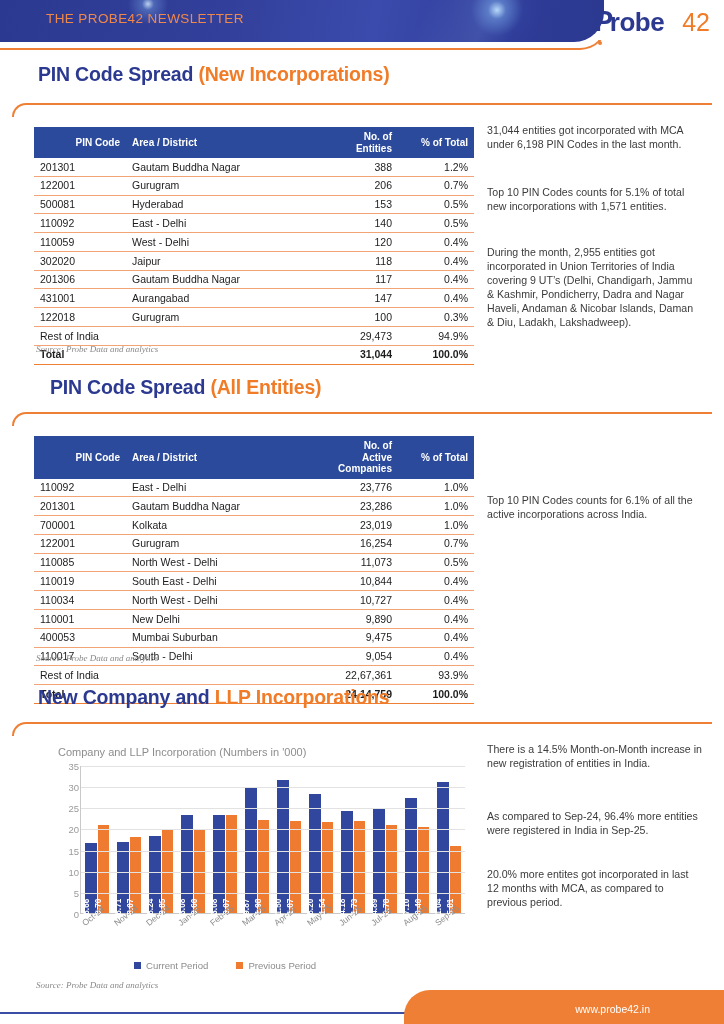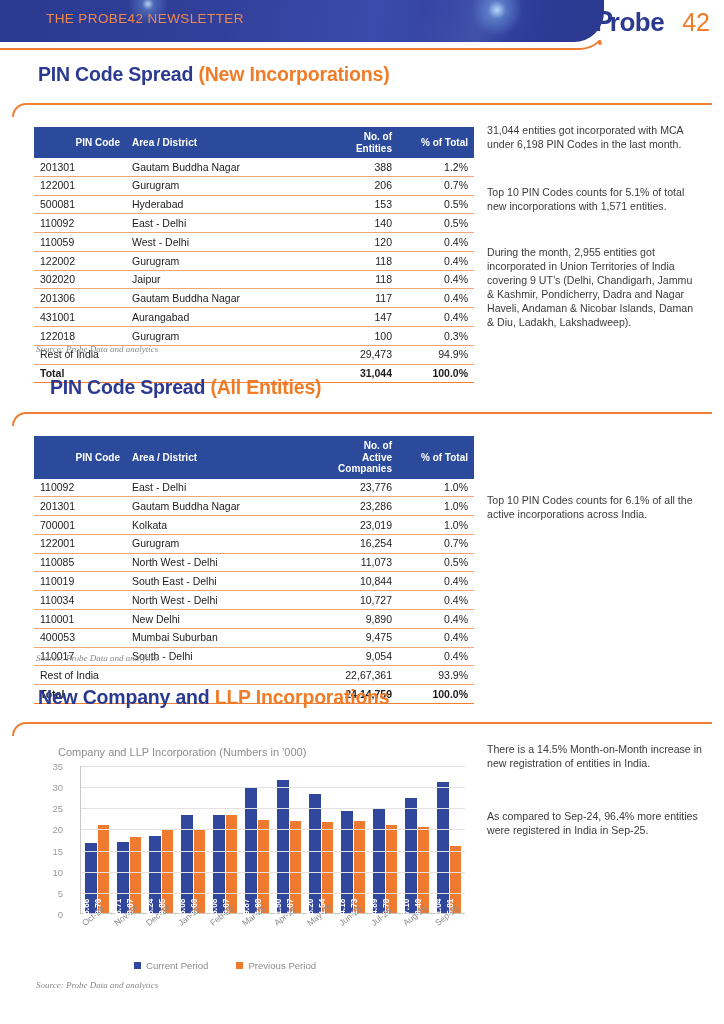--- a/index.html
+++ b/index.html
@@ -75,21 +75,21 @@
   .src { position:absolute; font-size:9px; font-style:italic; color:#8a8a8a; font-family:"Liberation Serif", serif; }
 
   
   .note { position:absolute; width:215px; font-size:10.6px; color:#3b3b3b; line-height:1.32; }
 
   
   .chart-box { position:absolute; left:34px; top:740px; width:440px; height:240px; }
   .chart-title { position:absolute; left:24px; top:6px; font-size:11px; color:#8d8d8d; }
   .plot { position:absolute; left:46px; top:26px; width:385px; height:148px; border-left:1px solid #c9c9c9; border-bottom:1px solid #c9c9c9;}
   .gridline { position:absolute; left:0; width:100%; height:1px; background:#e2e2e2; }
-  .ylab { position:absolute; right:100%; margin-right:18px; transform:translateY(-50%); font-size:9.5px; color:#9a9a9a; }
+  .ylab { position:absolute; right:100%; margin-right:2px; transform:translateY(-50%); font-size:9.5px; color:#9a9a9a; }
   .bars { position:absolute; left:0; bottom:0; width:100%; height:100%; display:flex; align-items:flex-end; }
   .grp { flex:1; display:flex; align-items:flex-end; justify-content:center; gap:1px; height:100%; }
   .bar { width:11.5px; position:relative; }
   .bar.cur { background:#31479e; }
   .bar.prev { background:#ee7b2f; }
   .bar .vlab {
     position:absolute; left:50%; bottom:4px; transform:translateX(-50%) rotate(-90deg);
     transform-origin:center bottom; white-space:nowrap; font-size:8.2px; color:#ffffff; font-weight:600;
     letter-spacing:0.1px;
   }
@@ -169,26 +169,20 @@
       <tr>
           <td>110092</td>
           <td>East - Delhi</td>
           <td class="num">140</td>
           <td class="pct">0.5%</td>
         </tr>
       <tr>
           <td>110059</td>
           <td>West - Delhi</td>
           <td class="num">120</td>
-          <td class="pct">0.4%</td>
-        </tr>
-      <tr>
-          <td>122002</td>
-          <td>Gurugram</td>
-          <td class="num">118</td>
           <td class="pct">0.4%</td>
         </tr>
       <tr>
           <td>302020</td>
           <td>Jaipur</td>
           <td class="num">118</td>
           <td class="pct">0.4%</td>
         </tr>
       <tr>
           <td>201306</td>
@@ -478,15 +472,21 @@
       <div class="it">
         <span class="sw prev"></span>
         <span>Previous Period</span>
       </div>
     </div>
   </div>
   <div class="src" style="left:36px; top:980px;">Source: Probe Data and analytics</div>
 
   <div class="note" style="left:487px; top:743px;">There is a 14.5% Month-on-Month increase in new registration of entities in India.</div>
   <div class="note" style="left:487px; top:810px;">As compared to Sep-24, 96.4% more entities were registered in India in Sep-25.</div>
-
+  <div class="note" style="left:487px; top:868px;">20.0% more entites got incorporated in last 12 months with MCA, as compared to previous period.</div>
+
+  <div class="footer">
+    <div class="footer-line"></div>
+    <div class="footer-orange"></div>
+    <div class="footer-url">www.probe42.in</div>
+  </div>
 
 </div>
 
 </body></html>

